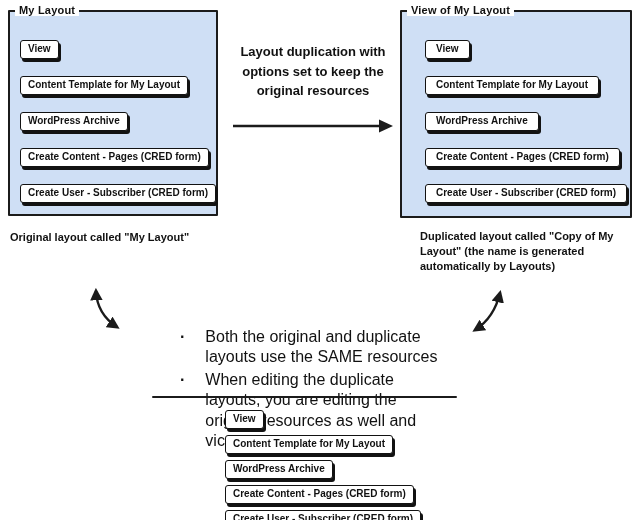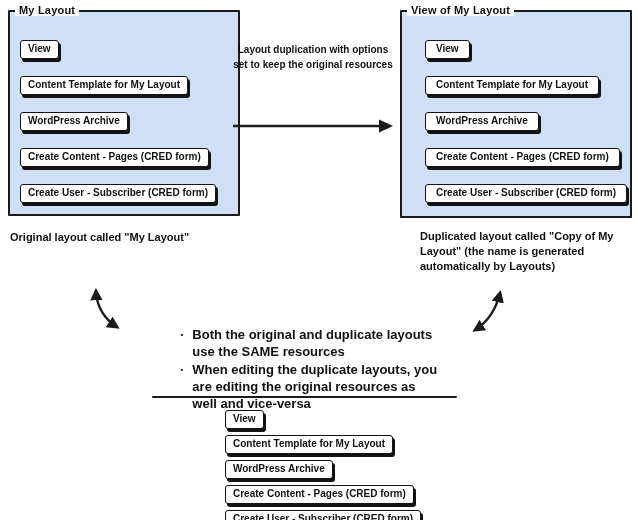--- a/index.html
+++ b/index.html
@@ -8,45 +8,45 @@
     position:relative; width:638px; height:520px; background:#ffffff; overflow:hidden;
   }
   
   .groupbox {
     position:absolute; background:#cfdff5; border:2px solid #1b1b1b; border-radius:1px;
   }
   .groupbox .legend {
     position:absolute; top:-8px; left:5px; background:#ffffff; padding:0 4px;
     font-size:11px; font-weight:700; letter-spacing:.2px; white-space:nowrap;
   }
-  #box-left  { left:8px;   top:10px; width:232px; height:206px; }
+  #box-left  { left:8px;   top:10px; width:210px; height:206px; }
   #box-right { left:400px; top:10px; width:232px; height:208px; }
   .btn-col { position:absolute; display:flex; flex-direction:column; align-items:flex-start; }
   #box-left .btn-col  { left:10px; top:28px; gap:17px; }
   #box-right .btn-col { left:23px; top:28px; gap:17px; }
   
   .btn {
     display:inline-block; background:#ffffff; border:1.6px solid #121212; border-radius:3px;
     box-shadow:2px 3px 0 #121212; padding:2px 7px 3px 7px;
     font-family:"Liberation Sans", sans-serif; font-size:10px; font-weight:700;
     color:#111; white-space:nowrap; cursor:pointer; line-height:1.2;
   }
   #box-right .btn { padding:2px 10px 3px 10px; }
   
   .dup-note {
     position:absolute; left:232px; top:42px; width:162px; text-align:center;
-    font-size:10px; font-weight:700; line-height:1.5;
+    font-size:13px; font-weight:700; line-height:1.5;
   }
   
   .caption-left  { position:absolute; left:10px;  top:231px; font-size:11px; font-weight:700; white-space:nowrap; }
   .caption-right { position:absolute; left:420px; top:229px; width:212px; font-size:11px; font-weight:700; line-height:1.35; }
   
   .bullets { position:absolute; left:180px; top:327px; width:262px; list-style:none; }
   .bullets li {
-    display:flex; gap:8px; font-size:13px; font-weight:700; line-height:1.28; margin-bottom:2px;
+    display:flex; gap:20px; font-size:16px; font-weight:400; line-height:1.28; margin-bottom:2px;
   }
   .bullets li .dot::before { content:"\00B7"; font-weight:700; }
   
   .divider { position:absolute; left:152px; top:396px; width:305px; height:2px;
     background:#1b1b1b; border-radius:2px; }
   
   .bottom-col { position:absolute; left:225px; top:410px; display:flex; flex-direction:column;
     align-items:flex-start; gap:6px; }
   
   .arrows { position:absolute; left:0; top:0; width:638px; height:520px; pointer-events:none; }

